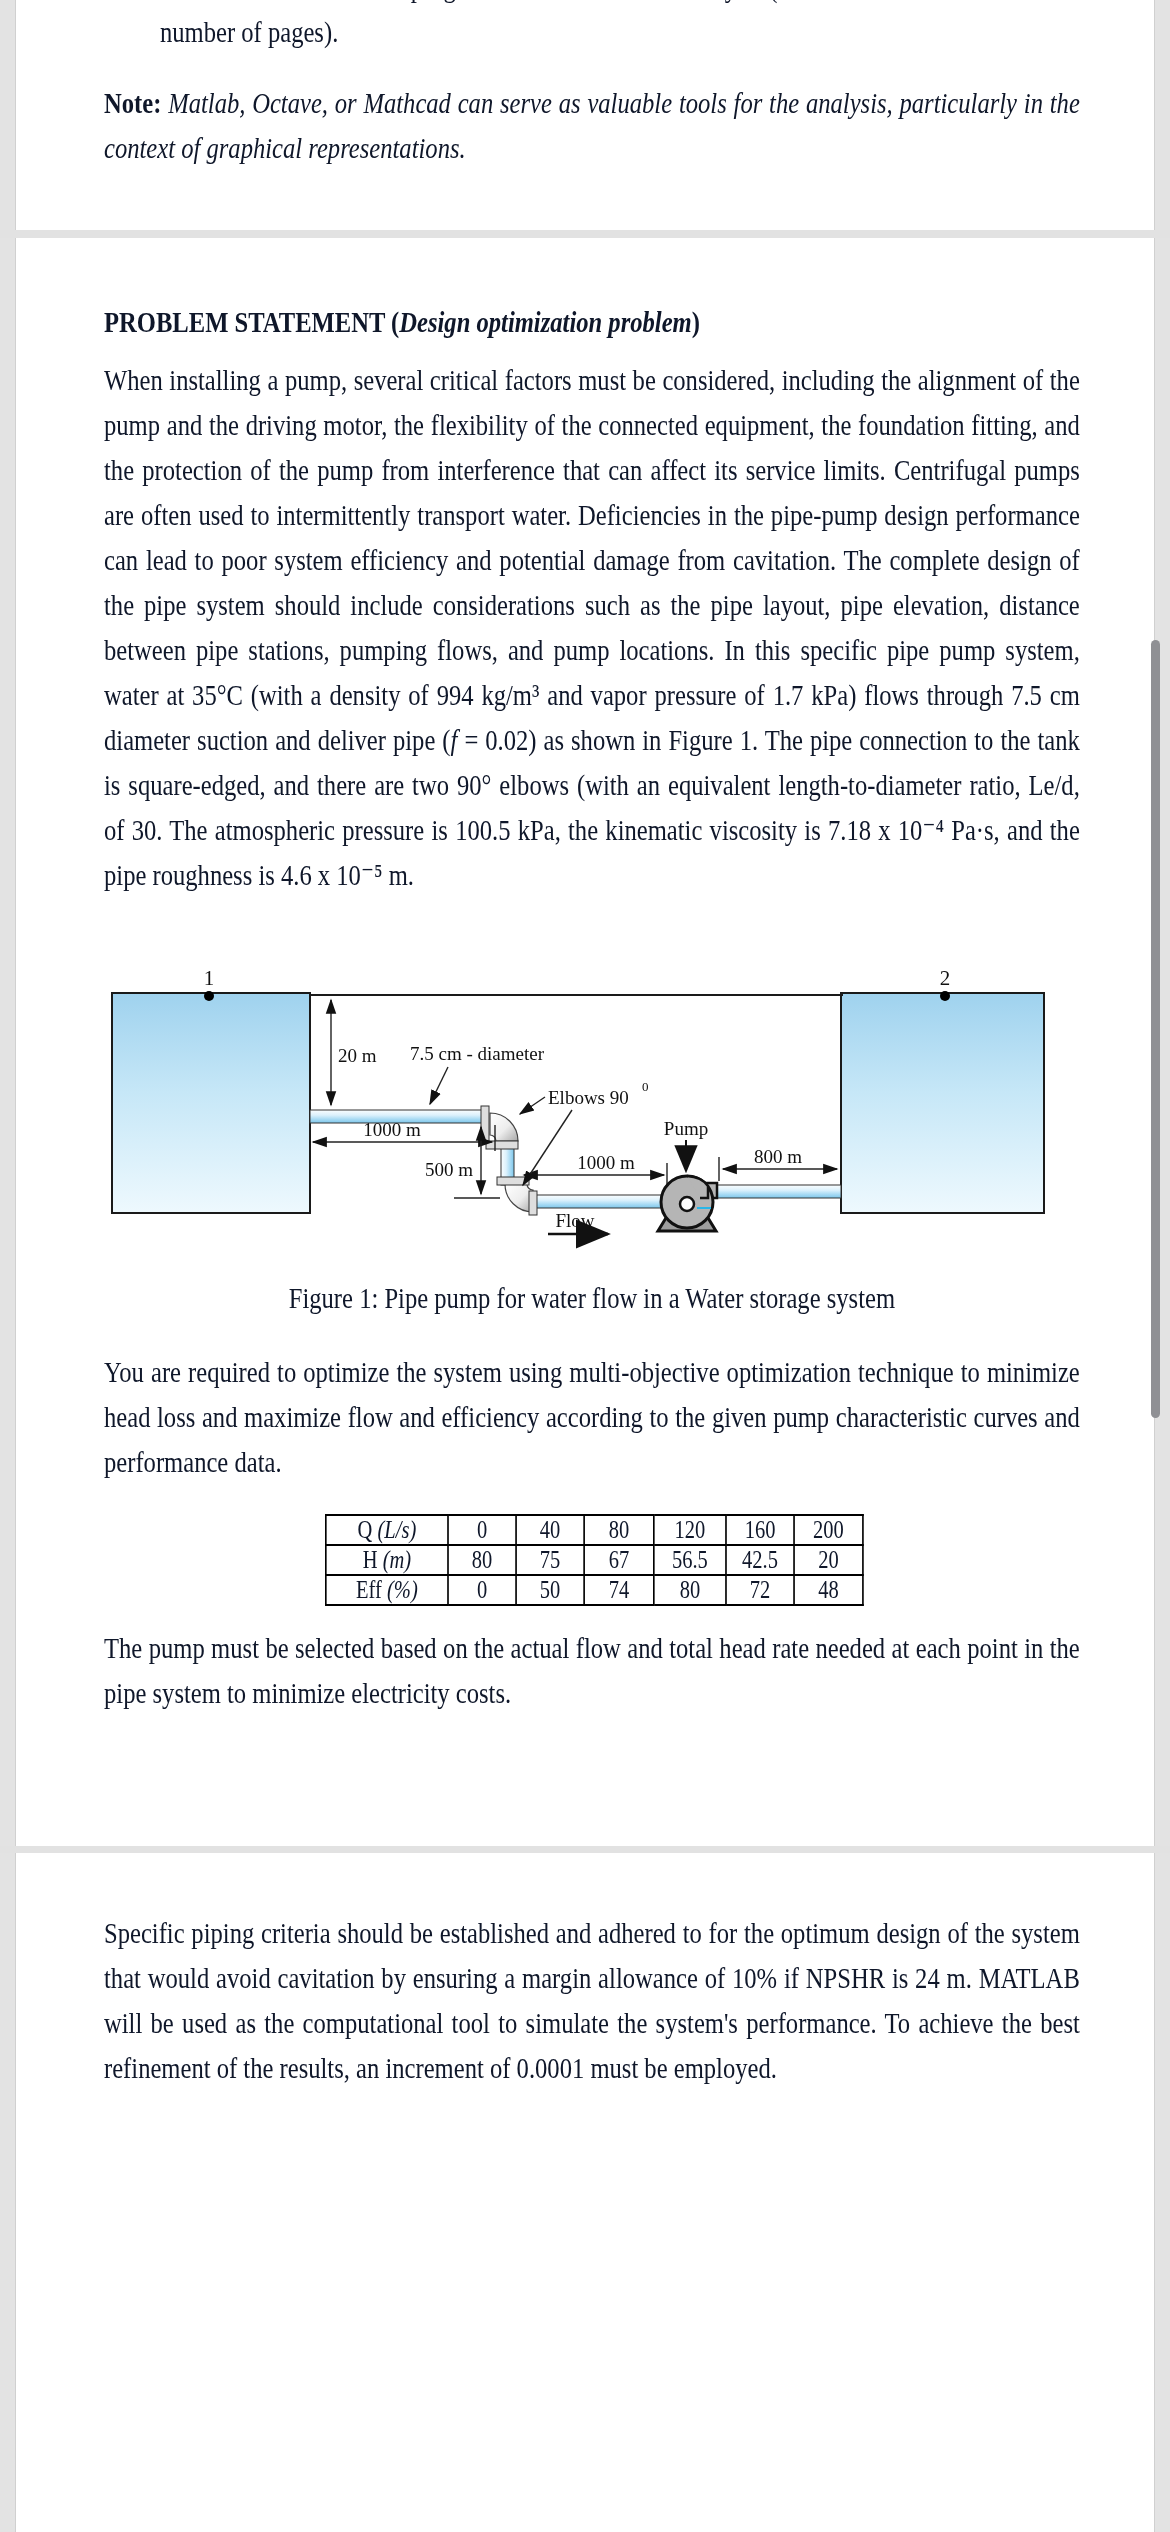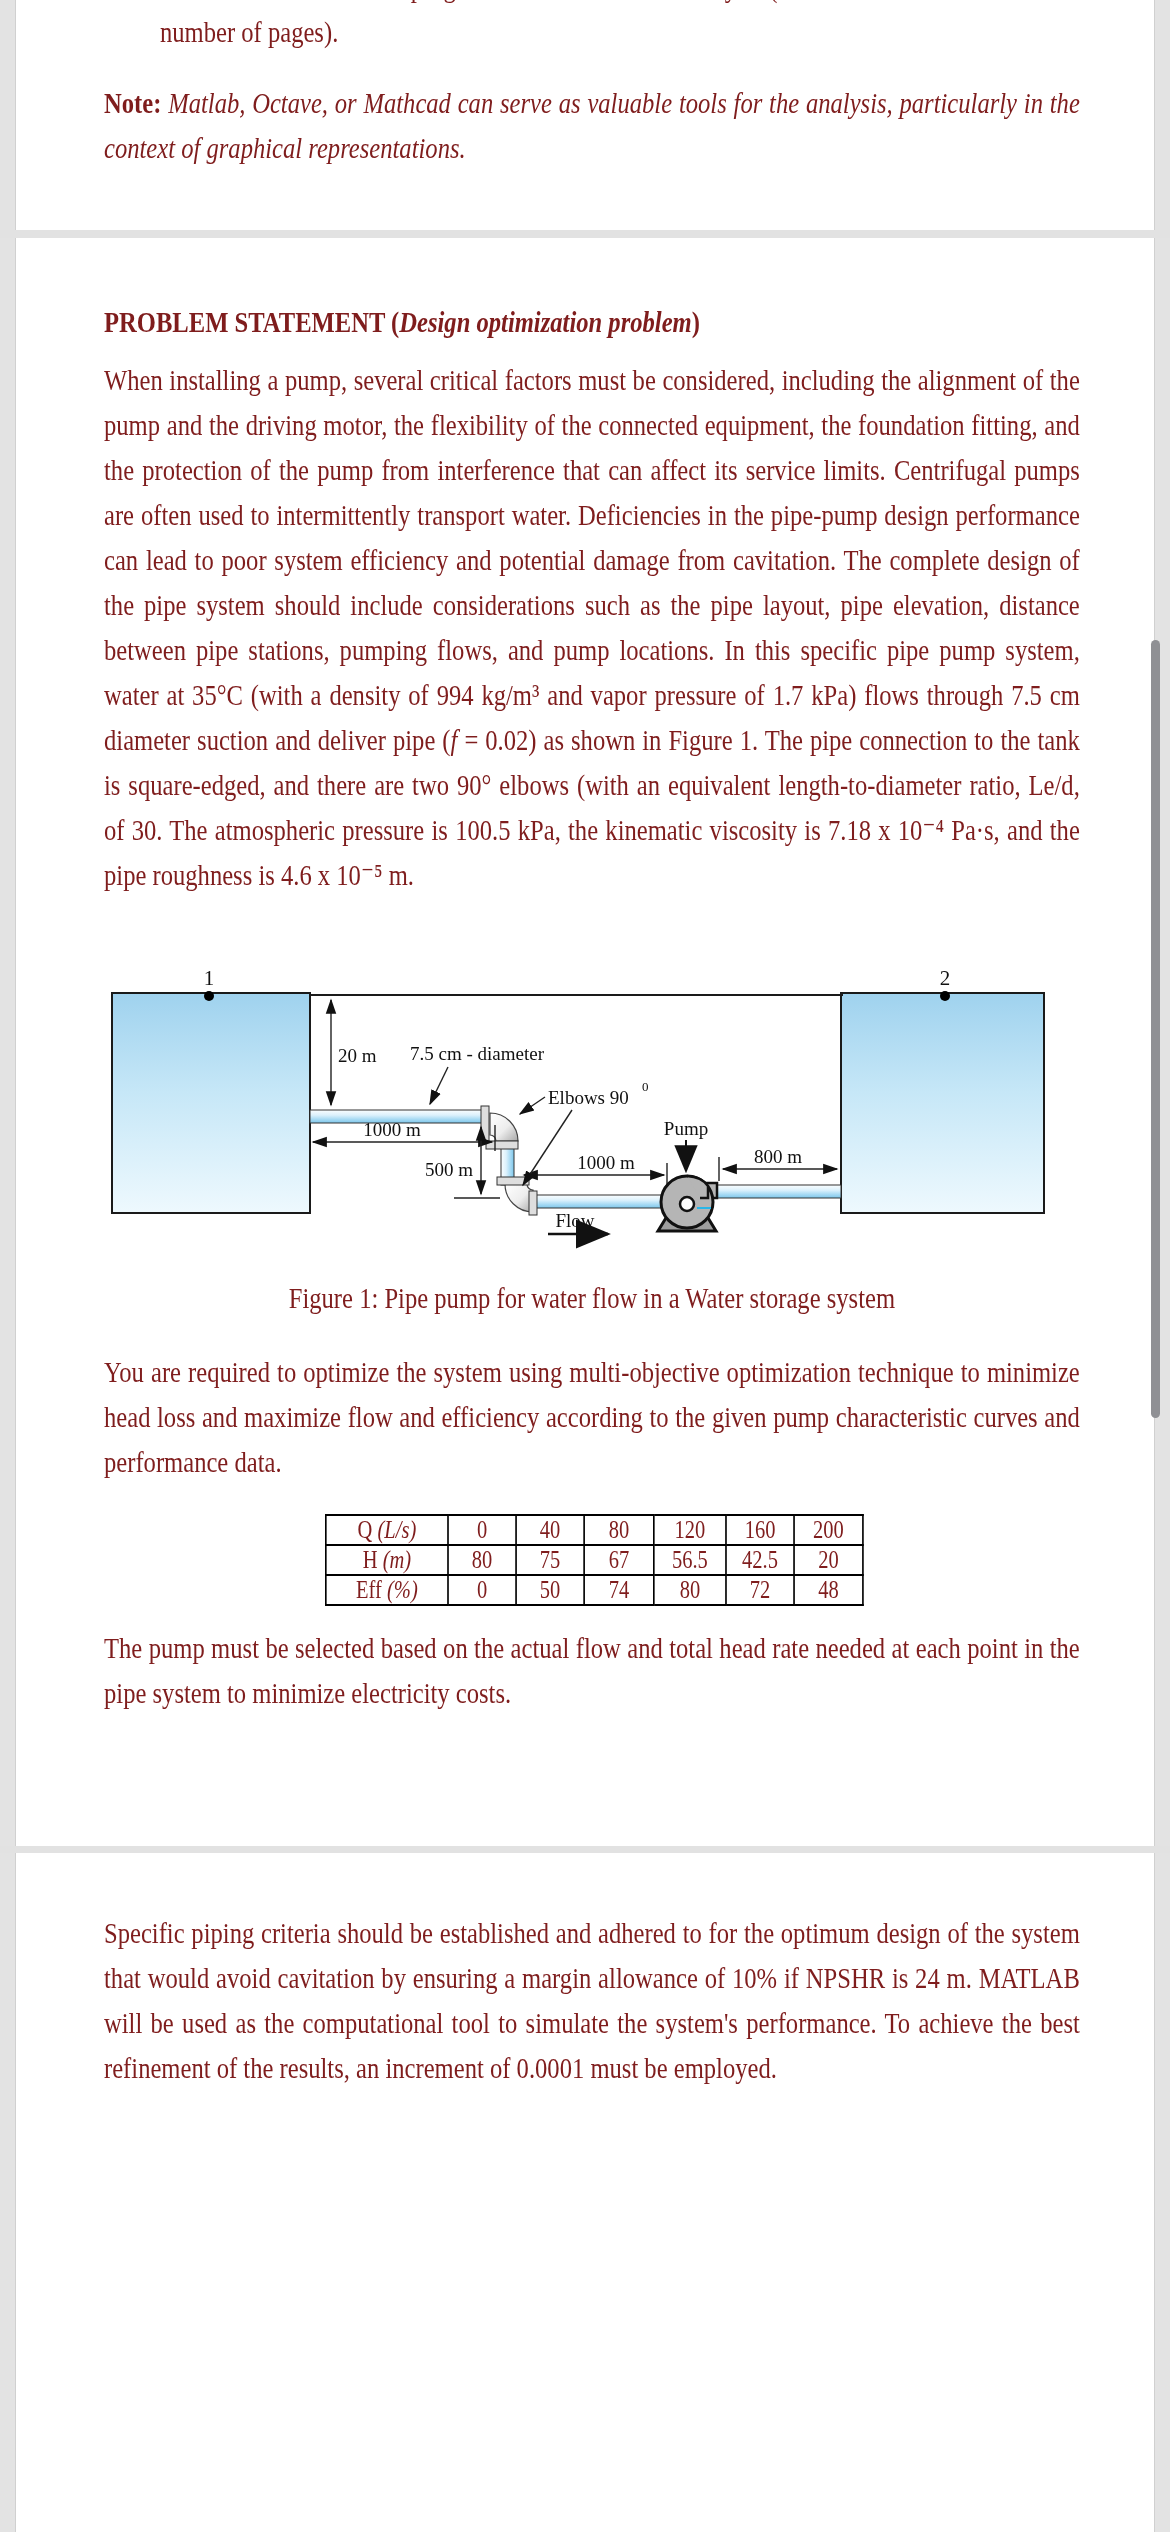--- a/index.html
+++ b/index.html
@@ -1,17 +1,17 @@
 <!DOCTYPE html>
 <html><head>
 <meta charset="utf-8">
 <style>
   html,body { margin:0; padding:0; background:#fff; }
   .screen { position:relative; width:1170px; height:2532px; background:#ffffff; overflow:hidden;
-            font-family:"Liberation Serif","DejaVu Serif",serif; color:#7f1d1d; }
+            font-family:"Liberation Serif","DejaVu Serif",serif; color:#0f172a; }
   .strip { position:absolute; top:0; bottom:0; width:15px; background:#e3e3e3; }
   .strip.left { left:0; border-right:1px solid #d0d0d0; }
   .strip.right { right:0; border-left:1px solid #d0d0d0; }
   .pgap { position:absolute; left:0; right:0; background:#e2e2e2; }
   .gap1 { top:230px; height:8px; }
   .gap2 { top:1846px; height:7px; }
   .blk { position:absolute; left:104px; width:1190px; transform:scaleX(0.82); transform-origin:0 0;
          font-size:30px; line-height:45px; text-align:justify; }
   .nowrap { white-space:nowrap; text-align:left; width:1400px; }
   .indent { left:160px; }

